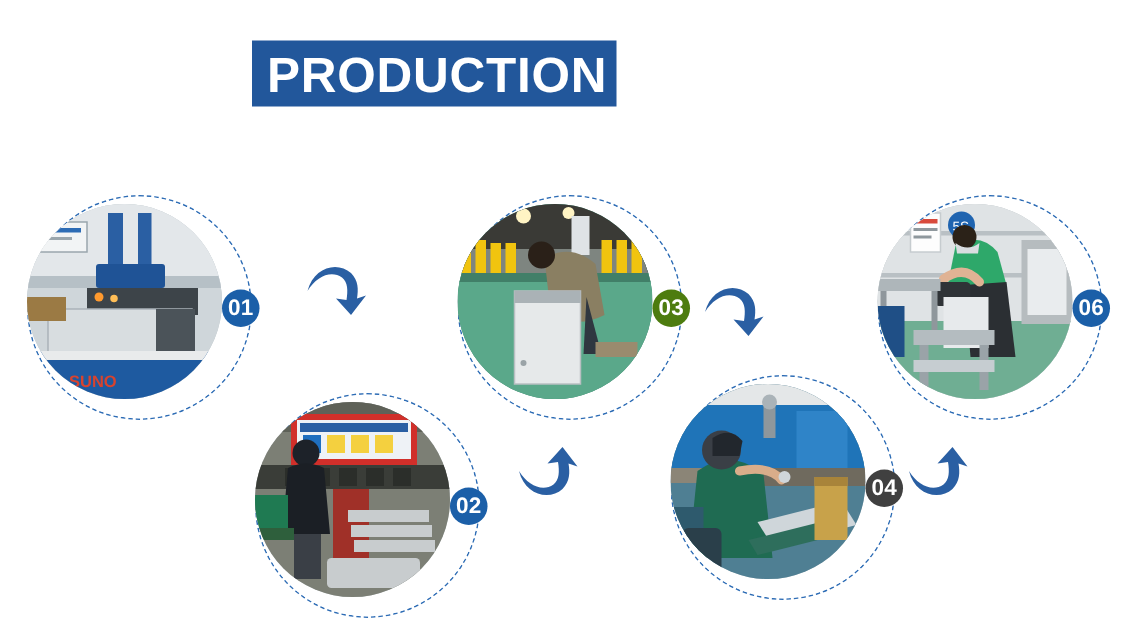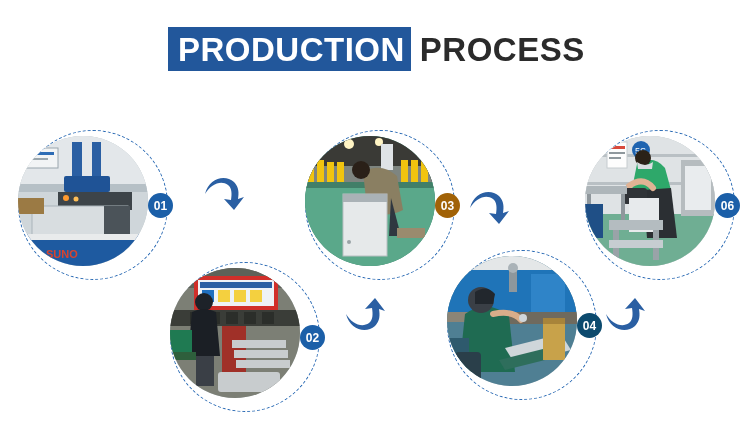--- a/index.html
+++ b/index.html
@@ -84,21 +84,21 @@
     background: #b9c2c8;
   }
   .photo svg { display: block; width: 130px; height: 130px; }
   .badge {
     position: absolute;
     width: 25px;
     height: 25px;
     border-radius: 50%;
     background: #1B5FA8;
     color: #ffffff;
-    font-size: 12px;
+    font-size: 15px;
     font-weight: bold;
     display: flex;
     align-items: center;
     justify-content: center;
     line-height: 1;
     letter-spacing: 0.2px;
     left: 130px;
     top: 63px;
   }
 
@@ -111,23 +111,20 @@
   .arrow svg { display: block; width: 44px; height: 40px; }
 </style>
 </head>
 <body>
 
 <div id="page" style="background: rgb(255, 255, 255);">
 
   <div id="title-block">
     <div id="title-highlight">
       <span>PRODUCTION</span>
-    </div>
-    <div id="title-rest">
-      <span>PROCESS</span>
     </div>
   </div>
 
   <div id="steps-container">
       <div class="step" style="left: 18px; top: 130px;">
         <div class="dashed-ring" style="border-color: rgb(45, 108, 181);"></div>
         <div class="photo" title="CNC laser cutting machine cutting a large metal sheet">
           <svg width="130" height="130" viewBox="0 0 130 130">
       <rect x="0" y="0" width="130" height="130" fill="#cfd6da"></rect>
       <rect x="0" y="0" width="130" height="52" fill="#e3e7ea"></rect>
@@ -206,21 +203,21 @@
       <path d="M58 36 q18 -10 34 4 l6 34 q-20 10 -36 -2 z" fill="#8a7f62"></path>
       <circle cx="56" cy="34" r="9" fill="#2a2018"></circle>
       <path d="M86 62 l10 38 h-12 z" fill="#2f3740"></path>
       <path d="M66 66 l8 42 h-12 z" fill="#2f3740"></path>
       <rect x="38" y="58" width="44" height="62" fill="#e6e9ea" stroke="#b9bfc2" stroke-width="1"></rect>
       <rect x="38" y="58" width="44" height="8" fill="#aab2b6"></rect>
       <circle cx="44" cy="106" r="2" fill="#9aa3a7"></circle>
       <rect x="92" y="92" width="28" height="10" fill="#9a8b6e"></rect>
     </svg>
         </div>
-        <div class="badge" style="background: #a16207;">03</div>
+        <div class="badge" style="background: #4d7c0f;">03</div>
       </div>
       <div class="step" style="left: 447px; top: 250px;">
         <div class="dashed-ring" style="border-color: rgb(45, 108, 181);"></div>
         <div class="photo" title="Welder in protective gear welding metal parts at a workbench">
           <svg width="130" height="130" viewBox="0 0 130 130">
       <rect x="0" y="0" width="130" height="130" fill="#4f7f93"></rect>
       <rect x="0" y="0" width="130" height="14" fill="#e4e7e8"></rect>
       <rect x="0" y="14" width="130" height="42" fill="#1f74b8"></rect>
       <rect x="84" y="18" width="34" height="40" fill="#2f84c8"></rect>
       <rect x="62" y="14" width="8" height="22" fill="#8e979c"></rect>
@@ -233,21 +230,21 @@
       <path d="M46 58 q20 -4 28 6" stroke="#d9ad8a" stroke-width="6" fill="none" stroke-linecap="round"></path>
       <circle cx="76" cy="62" r="4" fill="#cfd6da"></circle>
       <rect x="0" y="82" width="22" height="30" fill="#2e5a6d"></rect>
       <rect x="8" y="96" width="26" height="32" rx="4" fill="#2a3f4a"></rect>
       <path d="M58 92 l56 -14 l10 16 l-56 14 z" fill="#cfd6da"></path>
       <path d="M52 104 l56 -14 l6 10 l-56 14 z" fill="#2e6e5c"></path>
       <rect x="96" y="62" width="22" height="42" fill="#c8a24a"></rect>
       <rect x="96" y="62" width="22" height="6" fill="#a8843a"></rect>
     </svg>
         </div>
-        <div class="badge" style="background: #0c4a6e;">04</div>
+        <div class="badge" style="background: #404040;">04</div>
       </div>
       <div class="step" style="left: 585px; top: 130px;">
         <div class="dashed-ring" style="border-color: rgb(45, 108, 181);"></div>
         <div class="photo" title="Worker in a green shirt and mask finishing and inspecting a metal part">
           <svg width="130" height="130" viewBox="0 0 130 130">
     <rect x="0" y="0" width="130" height="130" fill="#cfd4d6"></rect>
     <rect x="0" y="0" width="130" height="78" fill="#dfe3e5"></rect>
     <rect x="0" y="18" width="130" height="3" fill="#b9c0c4"></rect>
     <rect x="0" y="46" width="130" height="3" fill="#b9c0c4"></rect>
     <rect x="22" y="6" width="20" height="26" fill="#fdfdfd" stroke="#c6cccf" stroke-width="1"></rect>

